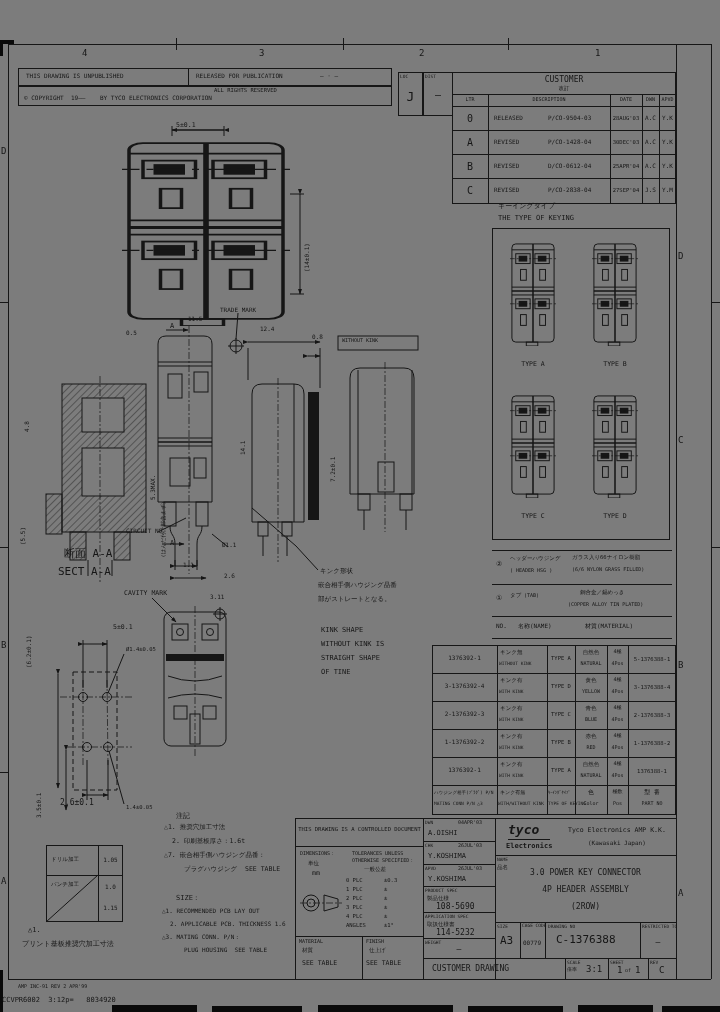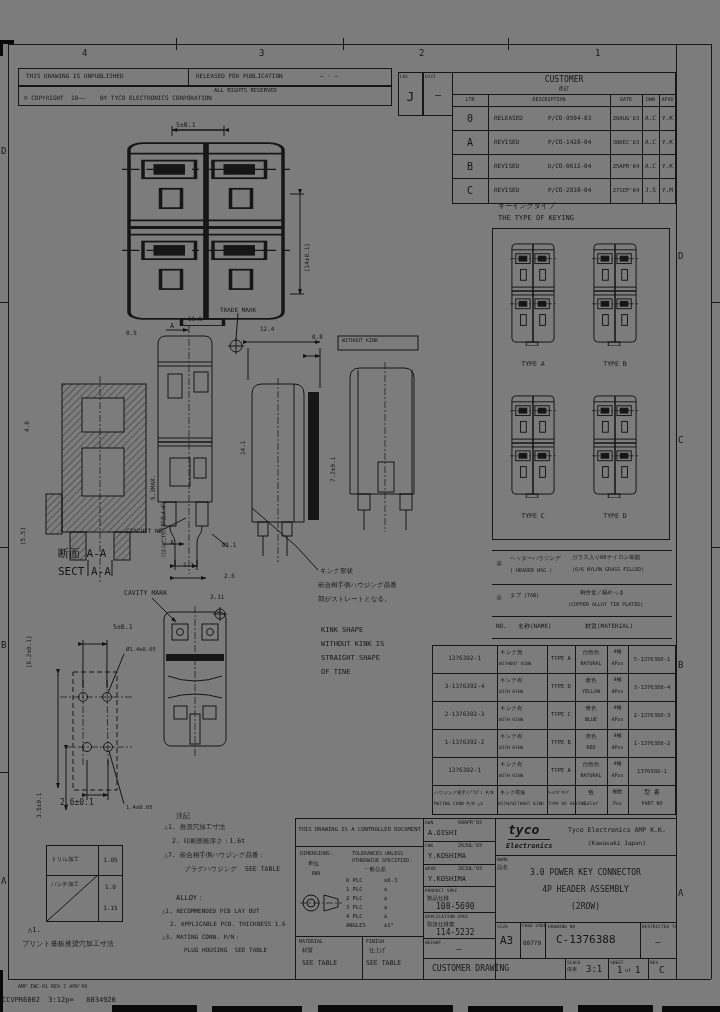--- a/index.html
+++ b/index.html
@@ -325,21 +325,21 @@
 <div class="t f8" style="left:436px;top:928px">114-5232</div>
 <div class="t f4" style="left:425px;top:940px">WEIGHT</div>
 <div class="t f8 c" style="left:423px;top:945px;width:72px">—</div>
 <div class="t f8" style="left:432px;top:964px">CUSTOMER DRAWING</div>
 <div class="vl" style="left:565px;top:958px;height:21px"></div>
 
 <div class="hl" style="left:495px;top:855px;width:181px"></div>
 <div class="hl" style="left:495px;top:922px;width:181px"></div>
 <div class="t f13 bold" style="left:508px;top:823px;font-style:italic">tyco</div>
 <div class="hl" style="left:508px;top:839px;width:42px"></div>
-<div class="t f7 bold" style="left:506px;top:842px;font-style:italic">Electronics</div>
+<div class="t f7 bold" style="left:506px;top:842px;">Electronics</div>
 <div class="t f65" style="left:568px;top:827px">Tyco Electronics AMP K.K.</div>
 <div class="t f6" style="left:588px;top:840px">(Kawasaki Japan)</div>
 <div class="t f4" style="left:497px;top:857px">NAME</div>
 <div class="t f55" style="left:497px;top:864px">品名</div>
 <div class="t f8 c" style="left:495px;top:868px;width:181px">3.0 POWER KEY CONNECTOR</div>
 <div class="t f8 c" style="left:495px;top:885px;width:181px">4P HEADER ASSEMBLY</div>
 <div class="t f8 c" style="left:495px;top:902px;width:181px">(2ROW)</div>
 <div class="vl" style="left:520px;top:922px;height:36px"></div>
 <div class="vl" style="left:545px;top:922px;height:36px"></div>
 <div class="vl" style="left:640px;top:922px;height:36px"></div>
@@ -361,21 +361,21 @@
 <div class="t f5" style="left:625px;top:968px">of</div>
 <div class="t f9" style="left:635px;top:965px">1</div>
 <div class="t f4" style="left:650px;top:960px">REV</div>
 <div class="t f9" style="left:659px;top:965px">C</div>
 
 <div class="t f7" style="left:176px;top:812px">注記</div>
 <div class="t f65" style="left:164px;top:824px">△1. 推奨穴加工寸法</div>
 <div class="t f65" style="left:172px;top:838px">2. 印刷基板厚さ：1.6t</div>
 <div class="t f65" style="left:164px;top:852px">△7. 嵌合相手側ハウジング品番：</div>
 <div class="t f65" style="left:184px;top:866px">プラグハウジング  SEE TABLE</div>
-<div class="t f7" style="left:176px;top:894px">ALLOY：</div>
+<div class="t f7" style="left:176px;top:894px">SIZE：</div>
 <div class="t f6" style="left:162px;top:908px">△1. RECOMMENDED PCB LAY OUT</div>
 <div class="t f6" style="left:170px;top:921px">2. APPLICABLE PCB. THICKNESS 1.6</div>
 <div class="t f6" style="left:162px;top:934px">△3. MATING CONN. P/N：</div>
 <div class="t f6" style="left:184px;top:947px">PLUG HOUSING  SEE TABLE</div>
 
 <div class="b" style="left:46px;top:845px;width:77px;height:77px"></div>
 <div class="hl" style="left:46px;top:875px;width:77px"></div>
 <div class="vl" style="left:98px;top:845px;height:77px"></div>
 <svg class="fig" style="left:46px;top:875px;width:52px;height:47px" viewBox="0 0 52 47">
     <line x1="0" y1="47" x2="52" y2="0" class="ink"></line>
@@ -411,21 +411,21 @@
   <rect x="2" y="118" width="16" height="40" fill="url(#ht)" stroke="#161616"></rect>
   <rect x="26" y="156" width="16" height="28" fill="url(#ht)" stroke="#161616"></rect>
   <rect x="70" y="156" width="16" height="28" fill="url(#ht)" stroke="#161616"></rect>
   <line x1="44" y1="184" x2="44" y2="200" class="ink"></line>
   <line x1="68" y1="184" x2="68" y2="200" class="ink"></line>
   <line x1="56" y1="0" x2="56" y2="206" class="dash"></line>
 </svg>
 <div class="t f6" style="left:126px;top:330px">0.5</div>
 <div class="t f6 rot" style="left:24px;top:432px">4.8</div>
 <div class="t f6 rot" style="left:20px;top:545px">(5.5)</div>
-<div class="t f11" style="left:58px;top:548px">断面 A-A</div>
+<div class="t f11" style="left:64px;top:548px">断面 A-A</div>
 <div class="t f11" style="left:58px;top:566px">SECT A-A</div>
 
 <svg class="fig" style="left:150px;top:318px;width:88px;height:264px" viewBox="0 0 88 264">
   <line x1="16" y1="12" x2="38" y2="12" class="ink" marker-end="url(#arw)"></line>
   <path d="M8,26 q0,-8 8,-8 h38 q8,0 8,8 v158 h-54 z" class="ink"></path>
   <line x1="8" y1="44" x2="62" y2="44" class="ink"></line>
   <line x1="8" y1="48" x2="62" y2="48" class="ink"></line>
   <line x1="8" y1="120" x2="62" y2="120" class="ink"></line>
   <line x1="8" y1="124" x2="62" y2="124" class="ink2"></line>
   <line x1="8" y1="128" x2="62" y2="128" class="ink"></line>

